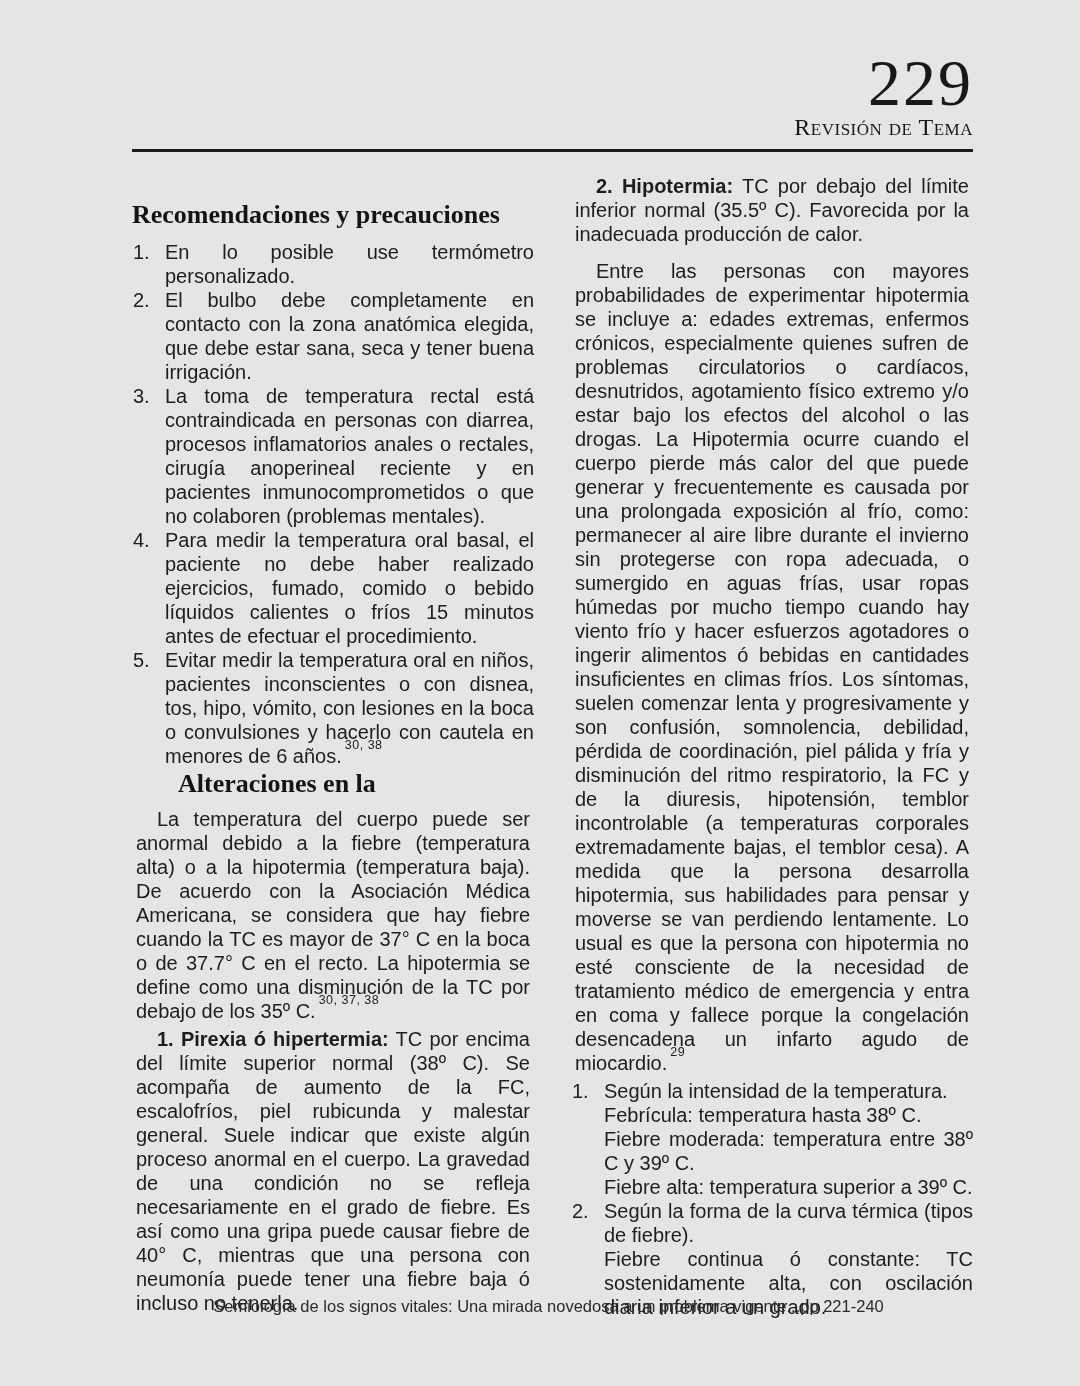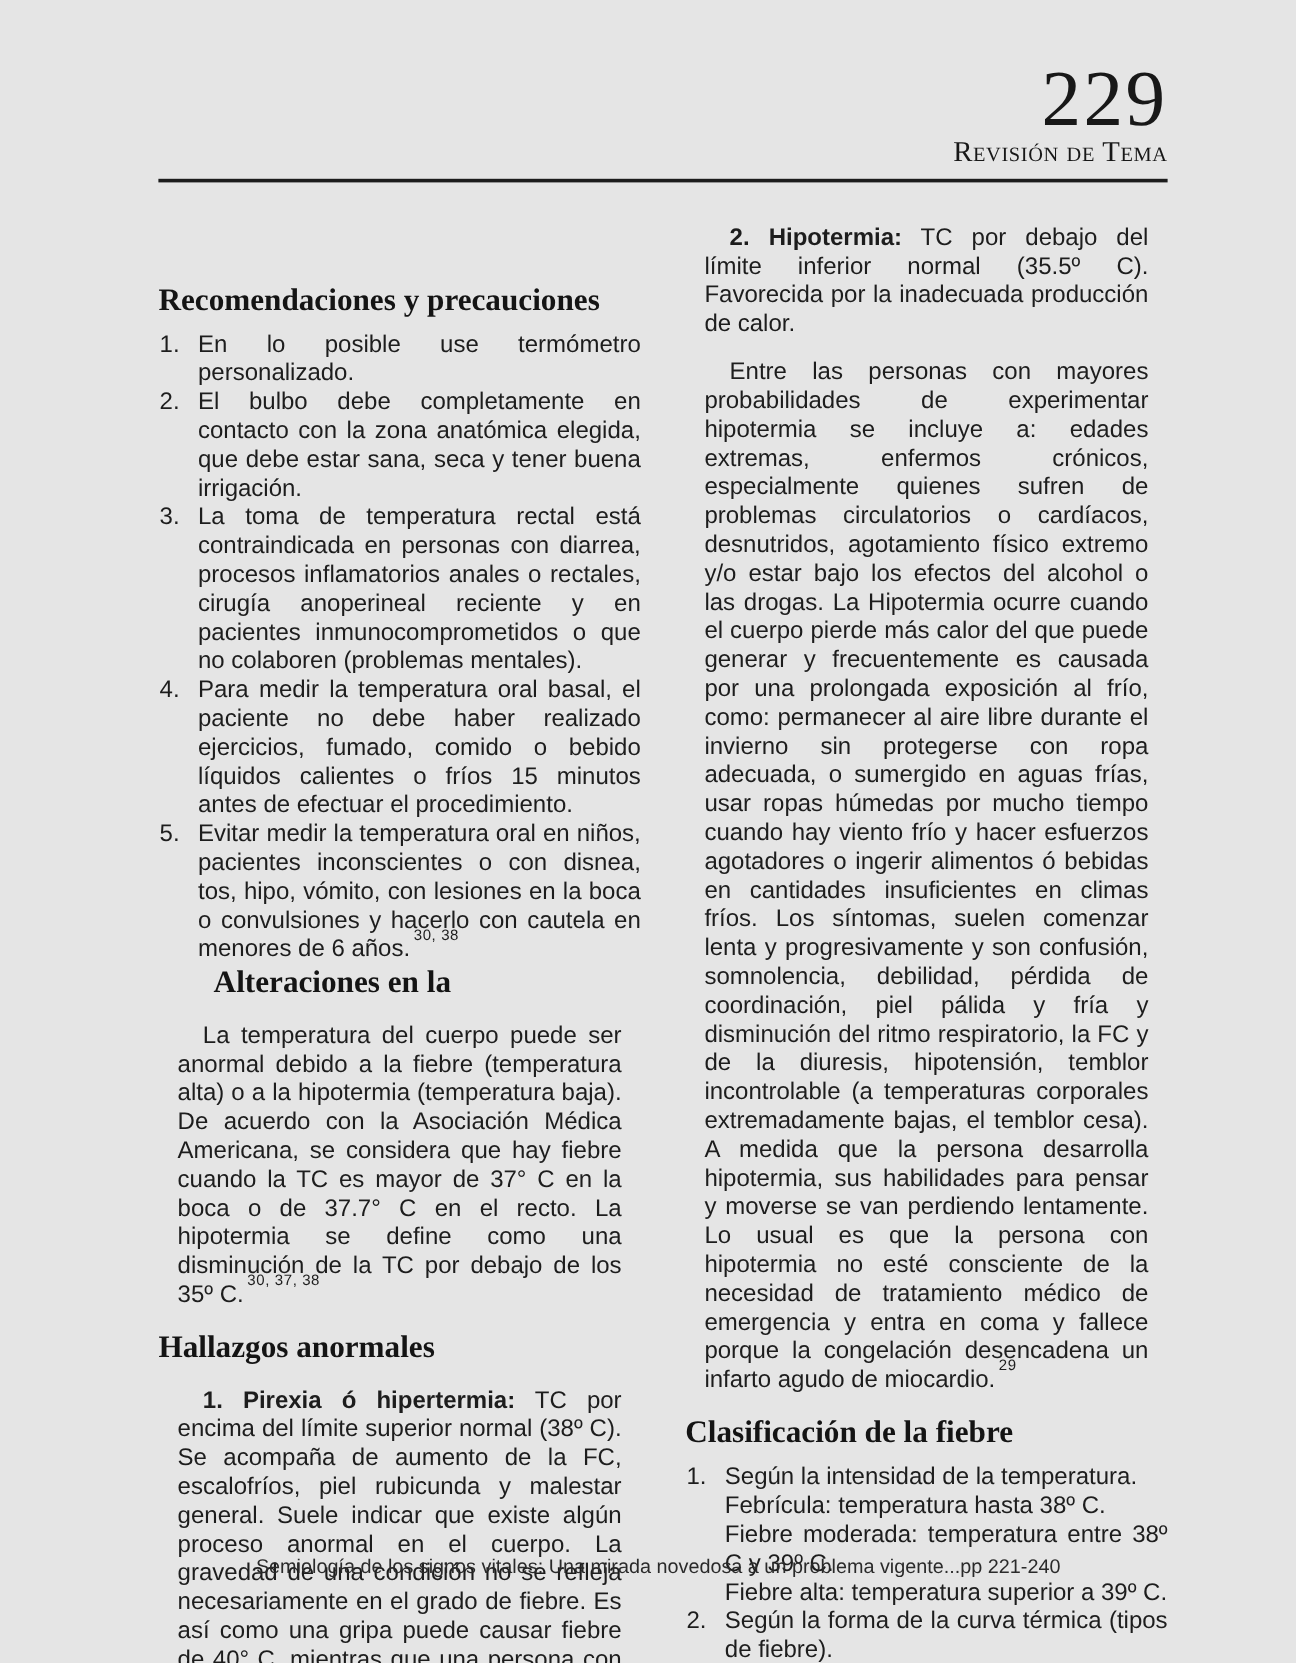--- a/index.html
+++ b/index.html
@@ -22,21 +22,21 @@
     position:absolute; left:132px; top:170px; width:841px;
     display:flex; gap:37px;align-items:flex-end;
   }
   .col { width:402px; font-size:20px; line-height:24px; hyphens:auto; -webkit-hyphens:auto; }
   .col h2 {
     font-family:"Liberation Serif", serif; font-weight:bold;
     font-size:26px; line-height:32px; margin:0 0 9px 0; color:#141414;
     hyphens:none; -webkit-hyphens:none;
   }
   .mt  { margin-top:15px; }
-  .p   { margin:16px; text-align:justify; text-indent:21px; }
+  .p   { margin:4px; text-align:justify; text-indent:21px; }
   .p.sp { margin-top:13px; }
   .nlist { margin:0; }
   .nitem { position:relative; padding-left:33px; text-align:justify; }
   .nitem .num { position:absolute; left:1px; top:0; text-indent:0; }
   .subline { text-align:justify; }
   sup.ref {
     font-size:12.5px; line-height:0; position:relative; top:-6px;
     margin-left:3px; letter-spacing:0.5px;
   }
   b.lead { font-weight:bold; }
@@ -83,33 +83,31 @@
           <span>Evitar medir la temperatura oral en niños, pacientes inconscientes o con disnea, tos, hipo, vómito, con lesiones en la boca o convulsiones y hacerlo con cautela en menores de 6 años.</span><sup class="ref">30, 38</sup>
         </div>
       </div>
 
       <h2 class="mt" style="margin-bottom:7px;">
         <span style="display:block;margin-left:46px;">Alteraciones en la</span>
       </h2>
 
       <p class="p"><span>La temperatura del cuerpo puede ser anormal debido a la fiebre (temperatura alta) o a la hipotermia (temperatura baja). De acuerdo con la Asociación Médica Americana, se considera que hay fiebre cuando la TC es mayor de 37° C en la boca o de 37.7° C en el recto. La hipotermia se define como una disminución de la TC por debajo de los 35º C.</span><sup class="ref">30, 37, 38</sup></p>
 
-      <h2 class="mt">Hallazgos anormales</h2>
 
       <p class="p"><b class="lead">1. Pirexia ó hipertermia:</b><span> TC por encima del límite superior normal (38º C). Se acompaña de aumento de la FC, escalofríos, piel rubicunda y malestar general. Suele indicar que existe algún proceso anormal en el cuerpo. La gravedad de una condición no se refleja necesariamente en el grado de fiebre. Es así como una gripa puede causar fiebre de 40° C, mientras que una persona con neumonía puede tener una fiebre baja ó incluso no tenerla.</span></p>
 
     </div>
 
     <div class="col" style="width:402px;">
 
       <p class="p"><b class="lead">2. Hipotermia:</b><span> TC por debajo del límite inferior normal (35.5º C). Favorecida por la inadecuada producción de calor.</span></p>
 
       <p class="p sp"><span>Entre las personas con mayores probabilidades de experimentar hipotermia se incluye a: edades extremas, enfermos crónicos, especialmente quienes sufren de problemas circulatorios o cardíacos, desnutridos, agotamiento físico extremo y/o estar bajo los efectos del alcohol o las drogas. La Hipotermia ocurre cuando el cuerpo pierde más calor del que puede generar y frecuentemente es causada por una prolongada exposición al frío, como: permanecer al aire libre durante el invierno sin protegerse con ropa adecuada, o sumergido en aguas frías, usar ropas húmedas por mucho tiempo cuando hay viento frío y hacer esfuerzos agotadores o ingerir alimentos ó bebidas en cantidades insuficientes en climas fríos. Los síntomas, suelen comenzar lenta y progresivamente y son confusión, somnolencia, debilidad, pérdida de coordinación, piel pálida y fría y disminución del ritmo respiratorio, la FC y de la diuresis, hipotensión, temblor incontrolable (a temperaturas corporales extremadamente bajas, el temblor cesa). A medida que la persona desarrolla hipotermia, sus habilidades para pensar y moverse se van perdiendo lentamente. Lo usual es que la persona con hipotermia no esté consciente de la necesidad de tratamiento médico de emergencia y entra en coma y fallece porque la congelación desencadena un infarto agudo de miocardio.</span><sup class="ref">29</sup></p>
 
-      <h2 class="mt">Clasificación de la fiebre</h2>
 
       <div class="nlist">
         <div class="nitem">
           <span class="num">1.</span>
           <div class="subline">Según la intensidad de la temperatura.</div>
           <div class="subline">Febrícula: temperatura hasta 38º C.</div>
           <div class="subline">Fiebre moderada: temperatura entre 38º C y 39º C.</div>
           <div class="subline">Fiebre alta: temperatura superior a 39º C.</div>
         </div>
         <div class="nitem">

